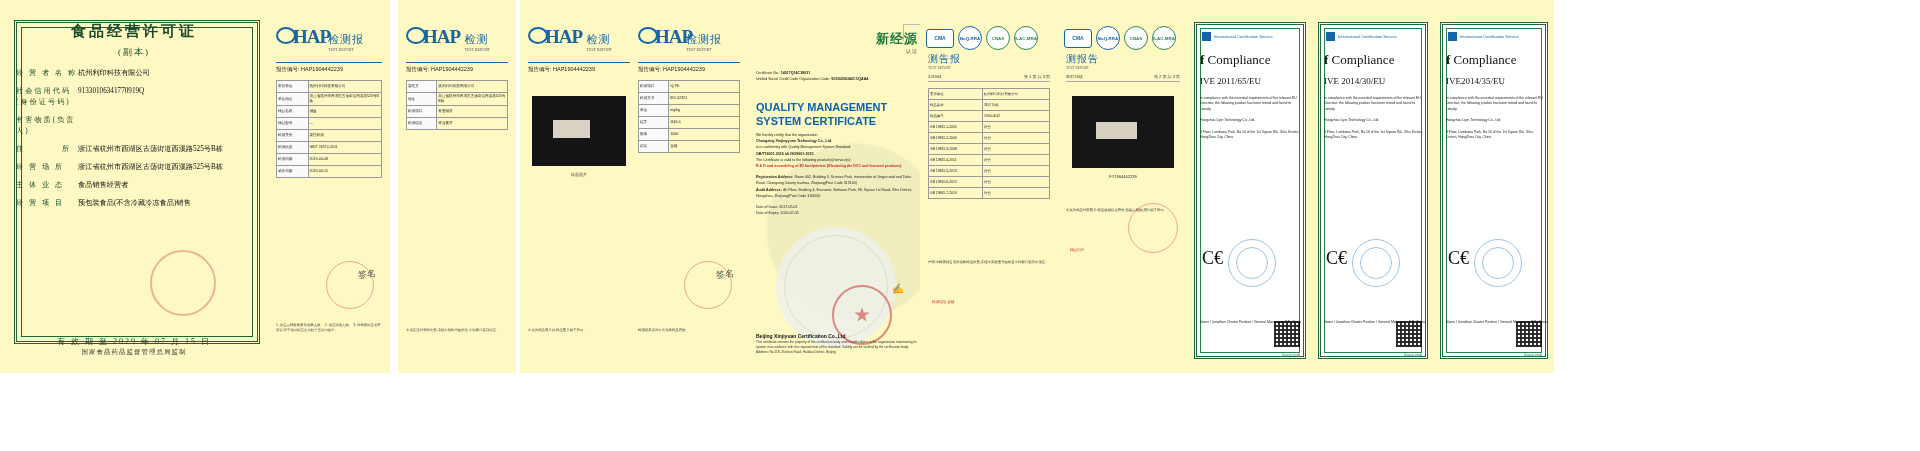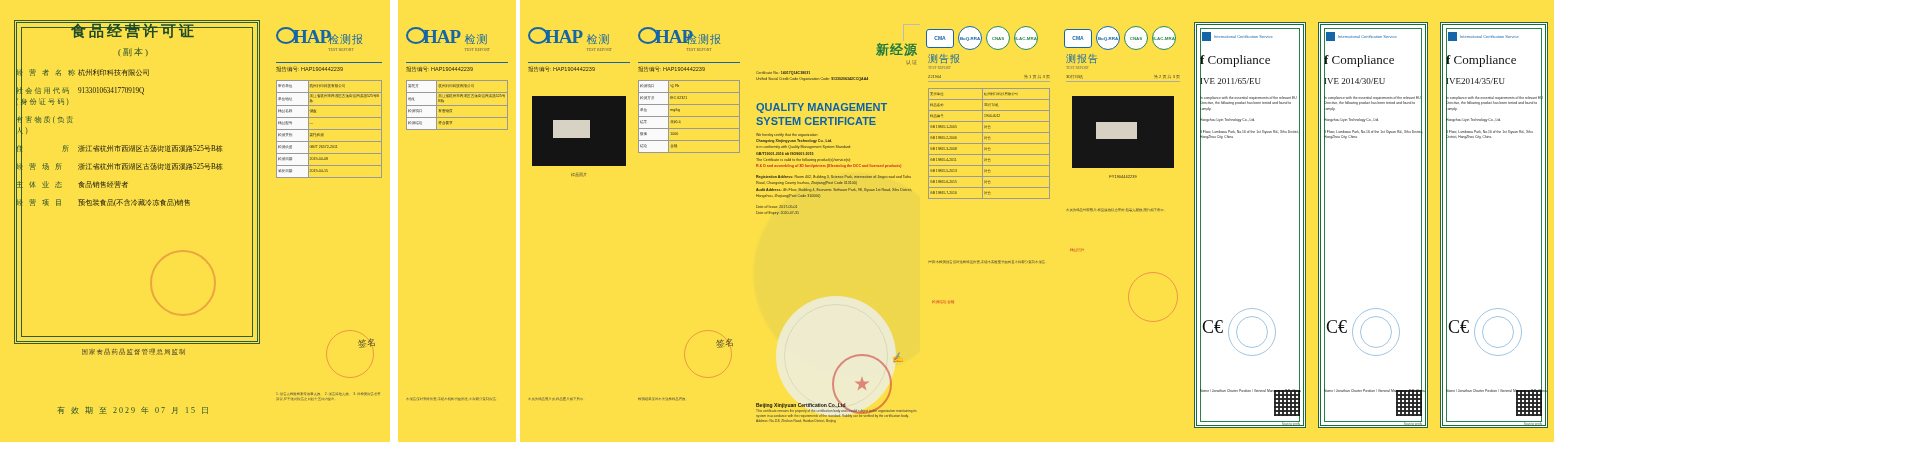--- a/index.html
+++ b/index.html
@@ -1,19 +1,19 @@
 <!DOCTYPE html>
 <html><head>
 <meta charset="utf-8">
 <style>
   html,body{margin:0;padding:0;background:#ffffff;}
   body{width:1920px;height:451px;overflow:hidden;font-family:"Liberation Sans",sans-serif;}
   .strip{position:relative;width:1920px;height:451px;background:#fff;display:block;}
 
-  .doc{position:absolute;top:0;height:442px;background:#fde047;overflow:hidden;}
+  .doc{position:absolute;top:0;height:373px;background:#fef9c3;overflow:hidden;}
 
   
   #doc1{left:0;width:268px;}
   .lic-frame{position:absolute;left:14px;top:20px;width:240px;height:318px;border:3px double #2a5f3a;}
   .lic-frame:after{content:"";position:absolute;left:4px;top:4px;right:4px;bottom:4px;border:1px solid #2a5f3a;}
   .lic-title{position:absolute;left:0;right:0;top:22px;text-align:center;font-family:"Liberation Serif",serif;font-weight:bold;color:#1d4a2c;font-size:15px;letter-spacing:3px;}
   .lic-sub{position:absolute;left:0;right:0;top:46px;text-align:center;font-family:"Liberation Serif",serif;color:#1d4a2c;font-size:9px;letter-spacing:2px;}
   .lic-rows{position:absolute;left:16px;top:68px;right:25px;}
   .lic-row{display:flex;font-size:7.2px;color:#1d4a2c;line-height:11px;margin-bottom:7px;font-family:"Liberation Serif",serif;}
   .lic-k{width:62px;flex:none;letter-spacing:2px;}
@@ -44,21 +44,21 @@
   .hap-photo{position:absolute;left:12px;right:12px;top:96px;height:70px;background:#141414;}
   .hap-photo i{position:absolute;left:22%;top:34%;width:40%;height:26%;background:#d8d2c4;display:block;}
   .hap-photocap{position:absolute;left:0;right:0;top:172px;text-align:center;font-size:4px;color:#333;}
 
   
   #doc6{left:748px;width:178px;}
   .qms-bg{position:absolute;inset:0;background:
      radial-gradient(circle at 60% 62%, rgba(120,140,130,.10) 0 34%, rgba(0,0,0,0) 35%);}
   .qms-globe{position:absolute;left:28px;bottom:26px;width:120px;height:120px;border-radius:50%;background:#eef1ef;opacity:.8;}
   .qms-globe:after{content:"";position:absolute;inset:8px;border-radius:50%;border:1px solid #d3dad5;}
-  .qms-brand{position:absolute;right:8px;top:30px;text-align:right;margin-top:11px;}
+  .qms-brand{position:absolute;right:8px;top:30px;text-align:right;}
   .qms-brand .cn{font-family:"Liberation Serif",serif;font-size:13px;color:#1f7a3f;font-weight:bold;letter-spacing:1px;}
   .qms-brand .sm{font-size:5px;color:#444;letter-spacing:1px;}
   .qms-lines{position:absolute;left:8px;top:70px;right:8px;font-size:3.6px;color:#222;line-height:6px;}
   .qms-h1{position:absolute;left:8px;top:100px;font-size:11px;color:#0b63b0;font-family:"Liberation Sans",sans-serif;font-weight:bold;line-height:14px;}
   .qms-body{position:absolute;left:8px;top:132px;right:8px;font-size:3.6px;color:#222;line-height:6.2px;}
   .qms-bold{font-weight:bold;}
   .qms-red{color:#c22;font-weight:bold;}
   .qms-foot{position:absolute;left:8px;right:8px;bottom:18px;font-size:3.2px;color:#333;line-height:5px;}
   .qms-issuer{position:absolute;left:8px;bottom:34px;font-size:5px;color:#111;font-weight:bold;}
   .qms-sign{position:absolute;right:22px;bottom:78px;font-family:"Liberation Serif",serif;font-size:10px;transform:rotate(-8deg);color:#222;}

